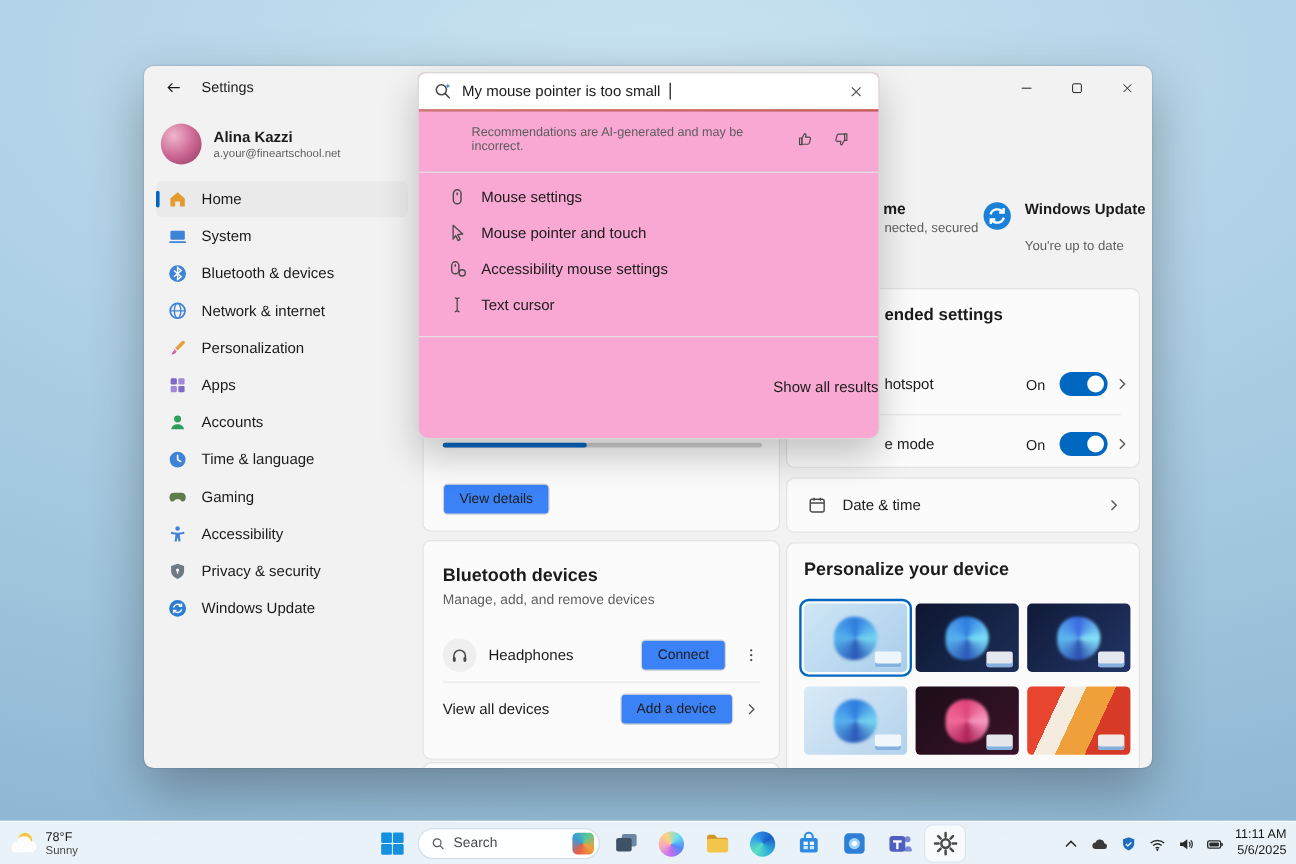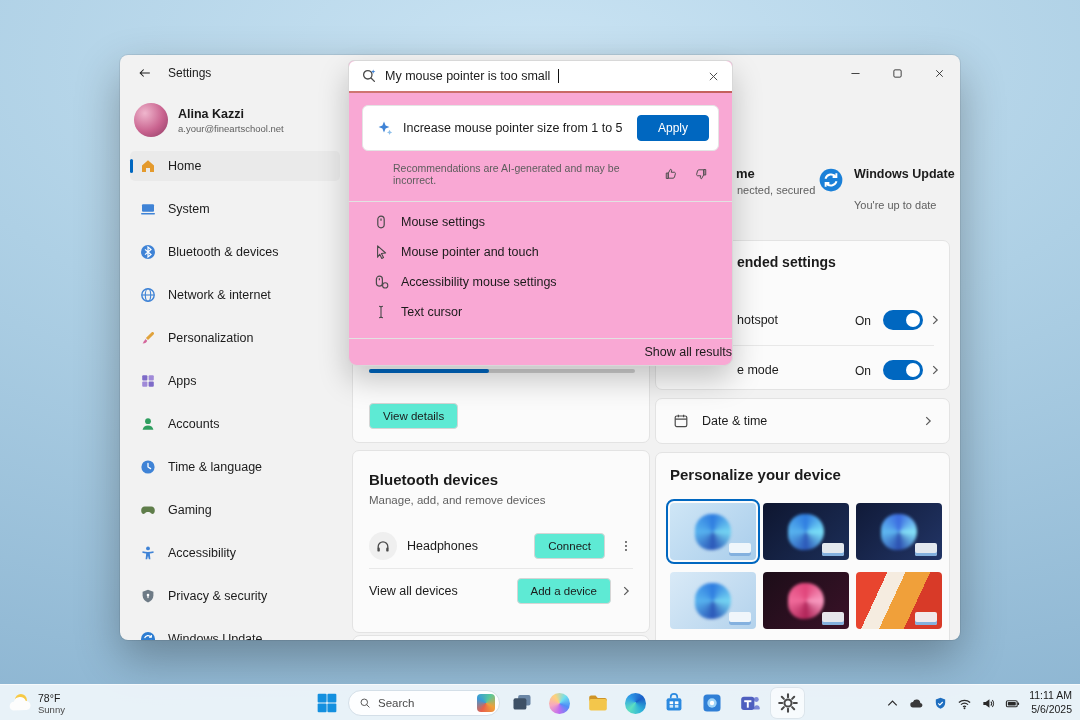--- a/index.html
+++ b/index.html
@@ -21,21 +21,21 @@
   .tb-btn svg{width:13px;height:13px}
   .win-body{flex:1;display:flex;min-height:0}
 
   
   .sidebar{flex:0 0 230px;display:flex;flex-direction:column}
   .profile{display:flex;align-items:center;gap:10px;margin:12px 14px 14px;cursor:pointer}
   .avatar{width:34px;height:34px;border-radius:50%;flex:0 0 34px;
           background:radial-gradient(circle at 32% 30%,#efb6cd,#c9638f 55%,#8d3a63)}
   .p-name{font-size:12.5px;font-weight:bold}
   .p-email{font-size:9.5px;color:#5f5f5f;margin-top:2px}
-  .nav{display:flex;flex-direction:column;gap:13px;padding:0 10px}
+  .nav{display:flex;flex-direction:column;gap:1px;padding:0 10px}
   .nav-item{position:relative;display:flex;align-items:center;gap:12px;height:30px;padding:0 10px;
             border-radius:5px;font-size:12.5px;cursor:pointer}
   .nav-item.selected{background:#eaeaea}
   .nav-item.selected::before{content:"";position:absolute;left:0;top:8px;width:3px;height:14px;border-radius:2px;background:#0067c0}
   .i16{width:16px;height:16px;flex:0 0 16px;display:inline-flex}
   .i16 svg,.i14 svg{width:100%;height:100%}
   .i14{width:14px;height:14px;flex:0 0 14px;display:inline-flex}
 
   
   .content{flex:1;position:relative}
@@ -84,21 +84,21 @@
   .t-4::before{background:conic-gradient(#2e7ce0,#74d4f2,#2b57b8,#57b2ee,#2e7ce0)}
   .t-5{left:413px;top:481px;background:linear-gradient(135deg,#1c0d18,#3a1228)}
   .t-5::before{background:conic-gradient(#e0447a,#f89ac0,#b02458,#f06a9a,#e0447a)}
   .t-6{left:506px;top:481px;background:linear-gradient(115deg,#e8452f 0 28%,#f5ece0 28% 44%,#f0a03a 44% 66%,#d83a28 66%)}
   .chip{position:absolute;right:5px;bottom:4px;width:22px;height:13px;border-radius:2px;
         background:rgba(244,248,252,.92);box-shadow:inset 0 -3px 0 rgba(120,170,220,.9)}
 
   .card-storage{left:2px;top:234px;width:298px;height:118px}
   .pbar{position:absolute;left:16px;top:43px;width:266px;height:4px;border-radius:2px;background:#cfcfcf}
   .pfill{width:45%;height:100%;border-radius:2px;background:#0067c0}
-  .btn{display:inline-flex;align-items:center;justify-content:center;background:#5eead4;border:1px solid #d5d5d5;
+  .btn{display:inline-flex;align-items:center;justify-content:center;background:#3b82f6;border:1px solid #d5d5d5;
        border-radius:4px;font-size:11.5px;color:#1b1b1b;height:26px;padding:0 13px;cursor:pointer;
        font-family:"Liberation Sans","DejaVu Sans",sans-serif}
   .vd-btn{position:absolute;left:16px;top:77px}
 
   .card-bt{left:2px;top:359px;width:298px;height:183px;padding:0 16px}
   .bt-title{font-size:15px;font-weight:600;margin-top:20px}
   .bt-sub{font-size:11.5px;color:#5f5f5f;margin-top:6px}
   .bt-row{display:flex;align-items:center;gap:10px;height:44px;margin-top:18px;cursor:pointer}
   .bt-devico{width:28px;height:28px;border-radius:50%;background:#efefef;display:inline-flex;align-items:center;justify-content:center}
   .bt-devico svg{width:16px;height:16px}
@@ -440,30 +440,20 @@
       <span class="fly-q">My mouse pointer is too small</span>
       <span class="caret"></span>
       <span class="fly-x">
           <svg viewBox="0 0 16 16">
             <path d="M3.5 3.5 12.5 12.5M12.5 3.5 3.5 12.5" stroke="#4a4a4a" stroke-width="1.2"></path>
           </svg>
         </span>
     </div>
     <div class="fly-underline"></div>
 
-    <div class="fly-card">
-      <span class="i16">
-          <svg viewBox="0 0 16 16">
-            <path d="M7 1.6 8.6 5.4l3.8 1.6-3.8 1.6L7 12.4 5.4 8.6 1.6 7l3.8-1.6Z" fill="#3f83d6"></path>
-            <path d="M12.6 9.8l.8 1.8 1.8.8-1.8.8-.8 1.8-.8-1.8-1.8-.8 1.8-.8Z" fill="#8fc0ea"></path>
-          </svg>
-        </span>
-      <span class="fly-card-text">Increase mouse pointer size from 1 to 5</span>
-      <button class="apply-btn">Apply</button>
-    </div>
 
     <div class="fly-disc">
       <span class="fly-disc-text">Recommendations are AI-generated and may be incorrect.</span>
       <span class="i14">
           <svg viewBox="0 0 16 16">
             <path d="M4.8 7.2 7.4 2.6c.9 0 1.5.8 1.3 1.7L8.3 6h3.4c.9 0 1.5.8 1.3 1.6l-1 3.9c-.2.8-.9 1.3-1.7 1.3H4.8Z" fill="none" stroke="#4a4a4a" stroke-width="1.1" stroke-linejoin="round"></path>
             <path d="M4.8 6.9v6.2H2.6V6.9Z" fill="none" stroke="#4a4a4a" stroke-width="1.1"></path>
           </svg>
         </span>
       <span class="i14">

